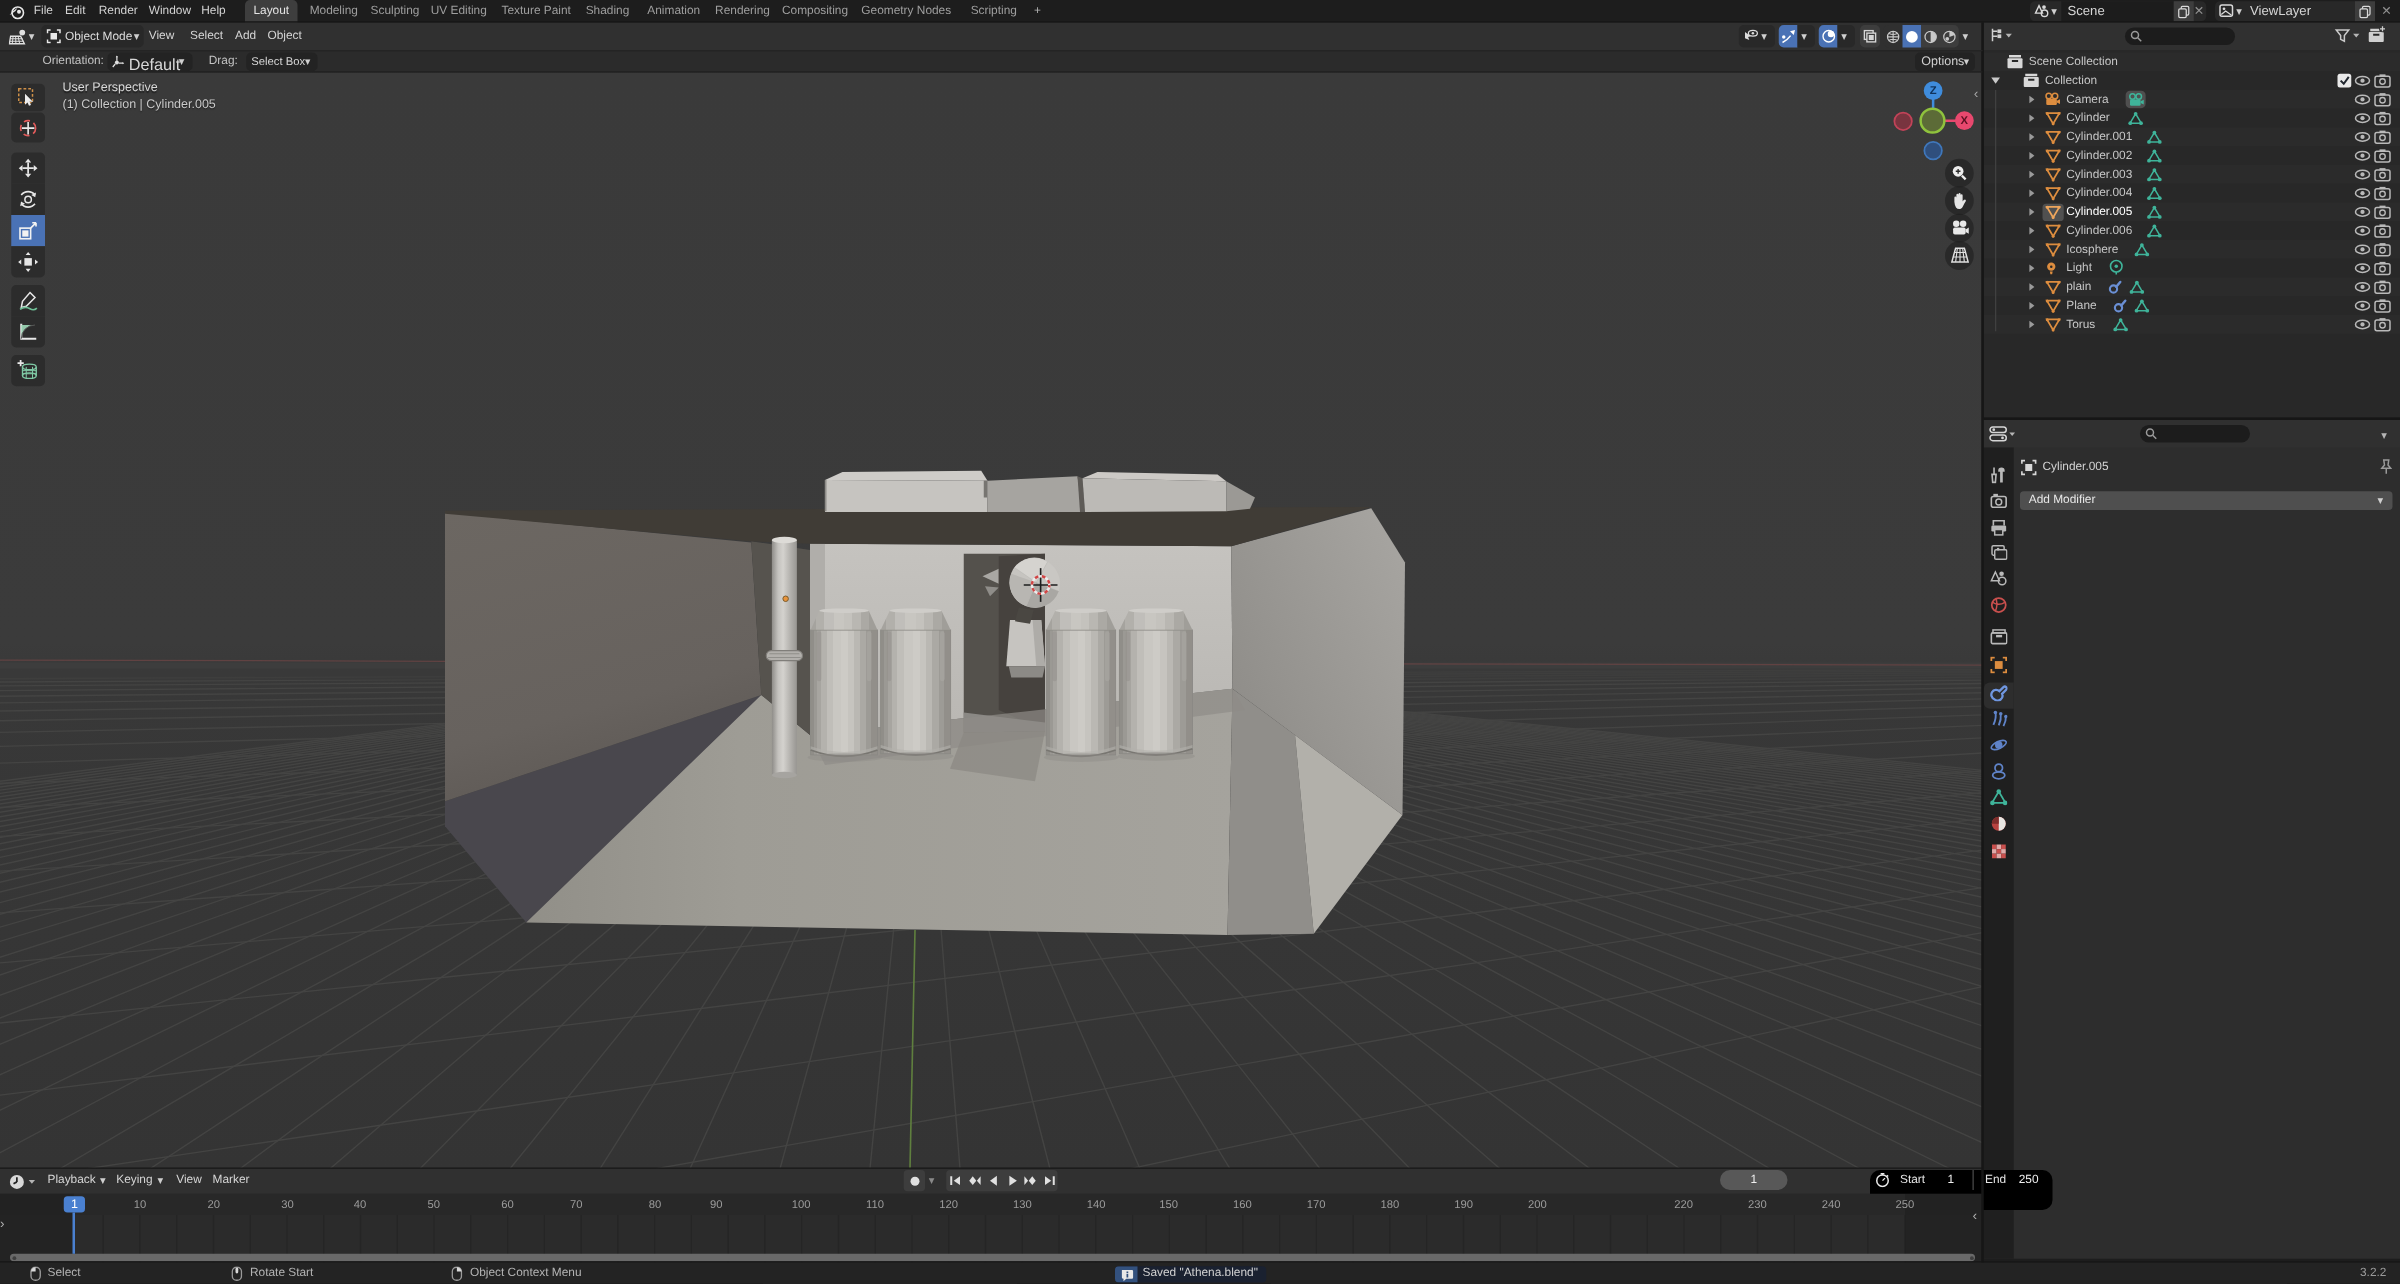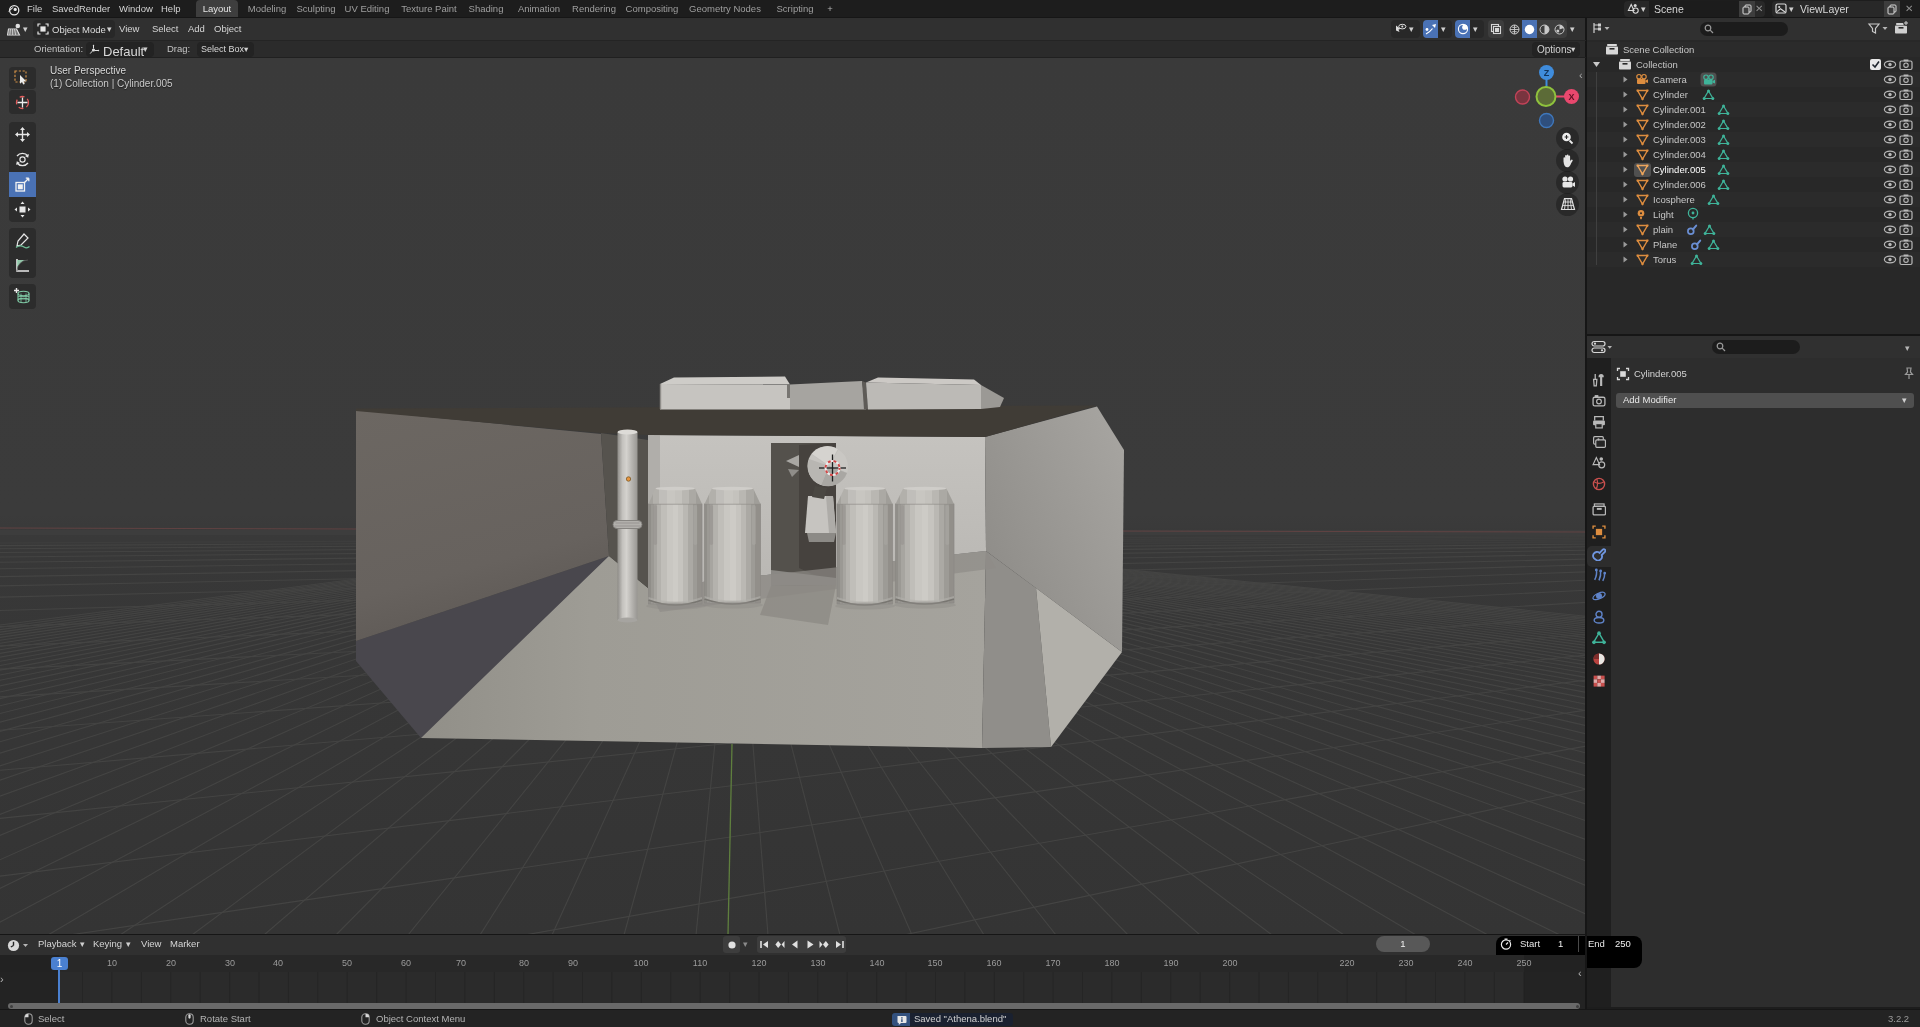--- a/index.html
+++ b/index.html
@@ -49,21 +49,21 @@
 <body>
 <div id="page">
 
 <div id="topbar">
  <svg class="abs" style="left:7px;top:2.5px" width="13" height="13" viewBox="0 0 13 13">
   <circle cx="7.2" cy="7.2" r="4.6" fill="none" stroke="#e8e8e8" stroke-width="1.3"></circle>
   <circle cx="8.2" cy="6.4" r="1.6" fill="#e8e8e8"></circle>
   <path d="M 0.6 9.2 Q 3 5.6 7 3.2 L 5.4 5.8 Z" fill="#e8e8e8"></path>
  </svg>
  <div class="menu" style="left:27px">File</div>
- <div class="menu" style="left:52px">Saved</div>
+ <div class="menu" style="left:52px">Edit</div>
  <div class="menu" style="left:79px">Render</div>
  <div class="menu" style="left:119px">Window</div>
  <div class="menu" style="left:161px">Help</div>
  <div class="tab active" style="left:196px;width:42px">Layout</div>
  <div class="tab" style="left:243px;width:48px">Modeling</div>
  <div class="tab" style="left:293px;width:46px">Sculpting</div>
  <div class="tab" style="left:342px;width:50px">UV Editing</div>
  <div class="tab" style="left:399px;width:60px">Texture Paint</div>
  <div class="tab" style="left:464px;width:44px">Shading</div>
  <div class="tab" style="left:514px;width:50px">Animation</div>
@@ -1032,21 +1032,21 @@
           <span class="abs" style="left:92px;top:2px;color:#e6e6e6">End</span>
           <span class="abs" style="left:119px;top:2px;color:#f0f0f0">250</span>
         </div>
 </div>
 <div id="ruler">
         <div class="abs" style="left:0;top:0;width:59px;height:17px;background:rgba(16,16,16,.25)"></div>
         <div class="abs" style="left:1524px;top:0;width:62px;height:17px;background:rgba(16,16,16,.25)"></div>
 <span class="abs" style="left:97px;top:3px;width:30px;text-align:center">10</span>
 <span class="abs" style="left:156px;top:3px;width:30px;text-align:center">20</span>
 <span class="abs" style="left:215px;top:3px;width:30px;text-align:center">30</span>
-<span class="abs" style="left:273px;top:3px;width:30px;text-align:left">40</span>
+<span class="abs" style="left:273px;top:3px;width:30px;text-align:center">40</span>
 <span class="abs" style="left:332px;top:3px;width:30px;text-align:center">50</span>
 <span class="abs" style="left:391px;top:3px;width:30px;text-align:center">60</span>
 <span class="abs" style="left:436px;top:3px;width:30px;text-align:right">70</span>
 <span class="abs" style="left:509px;top:3px;width:30px;text-align:center">80</span>
 <span class="abs" style="left:568px;top:3px;width:30px;text-align:left">90</span>
 <span class="abs" style="left:626px;top:3px;width:30px;text-align:center">100</span>
 <span class="abs" style="left:685px;top:3px;width:30px;text-align:center">110</span>
 <span class="abs" style="left:744px;top:3px;width:30px;text-align:center">120</span>
 <span class="abs" style="left:803px;top:3px;width:30px;text-align:center">130</span>
 <span class="abs" style="left:862px;top:3px;width:30px;text-align:center">140</span>

